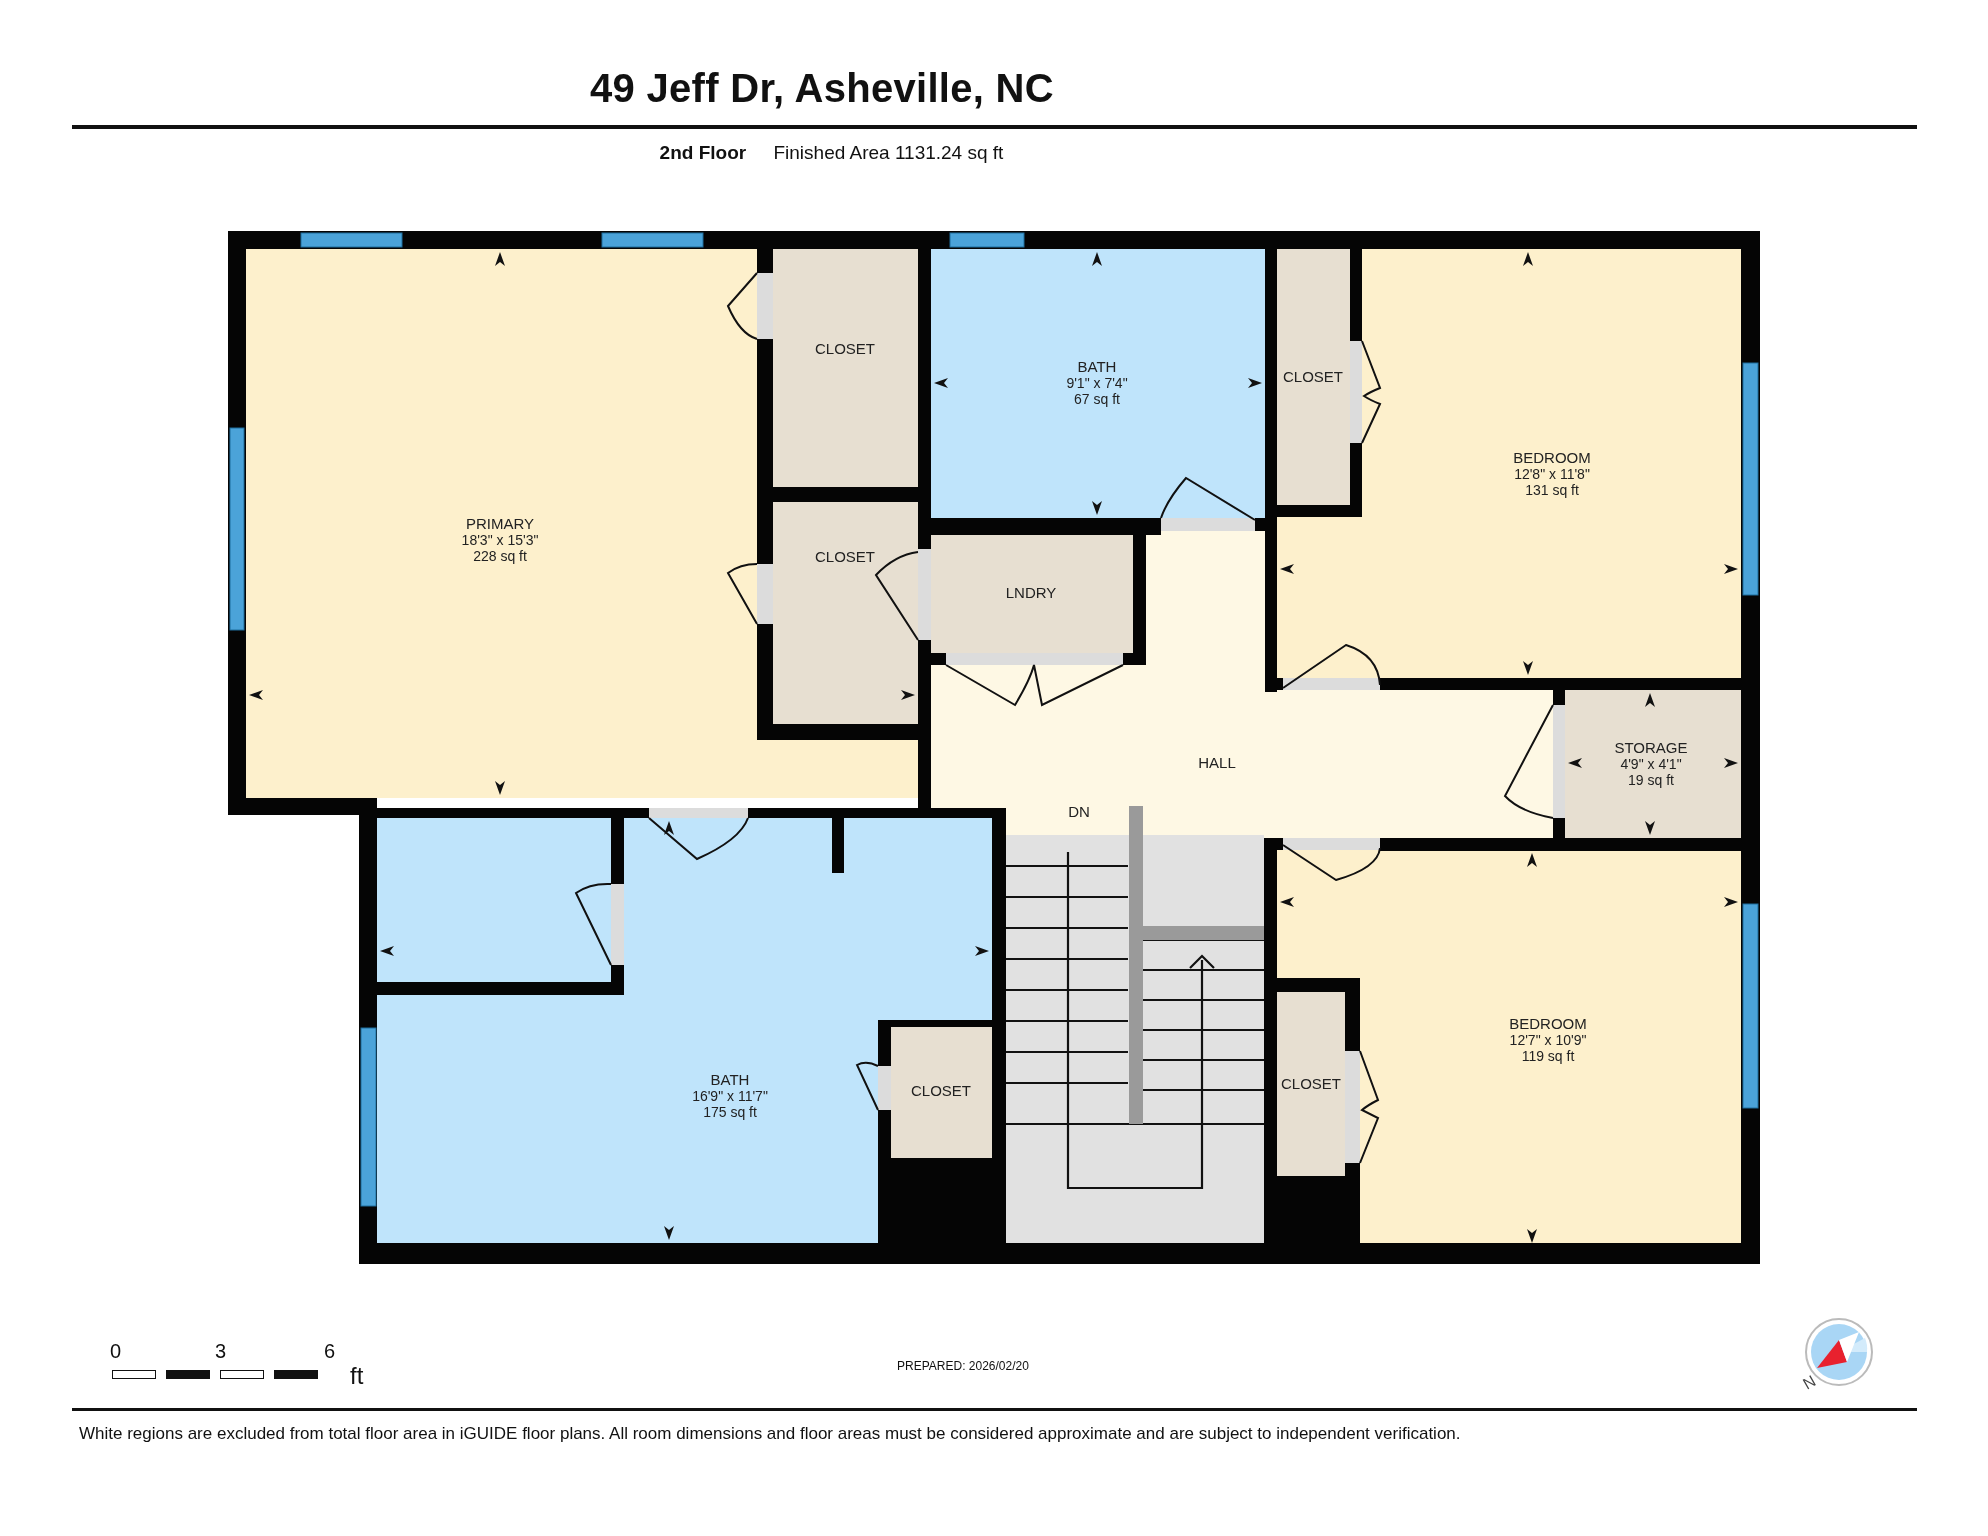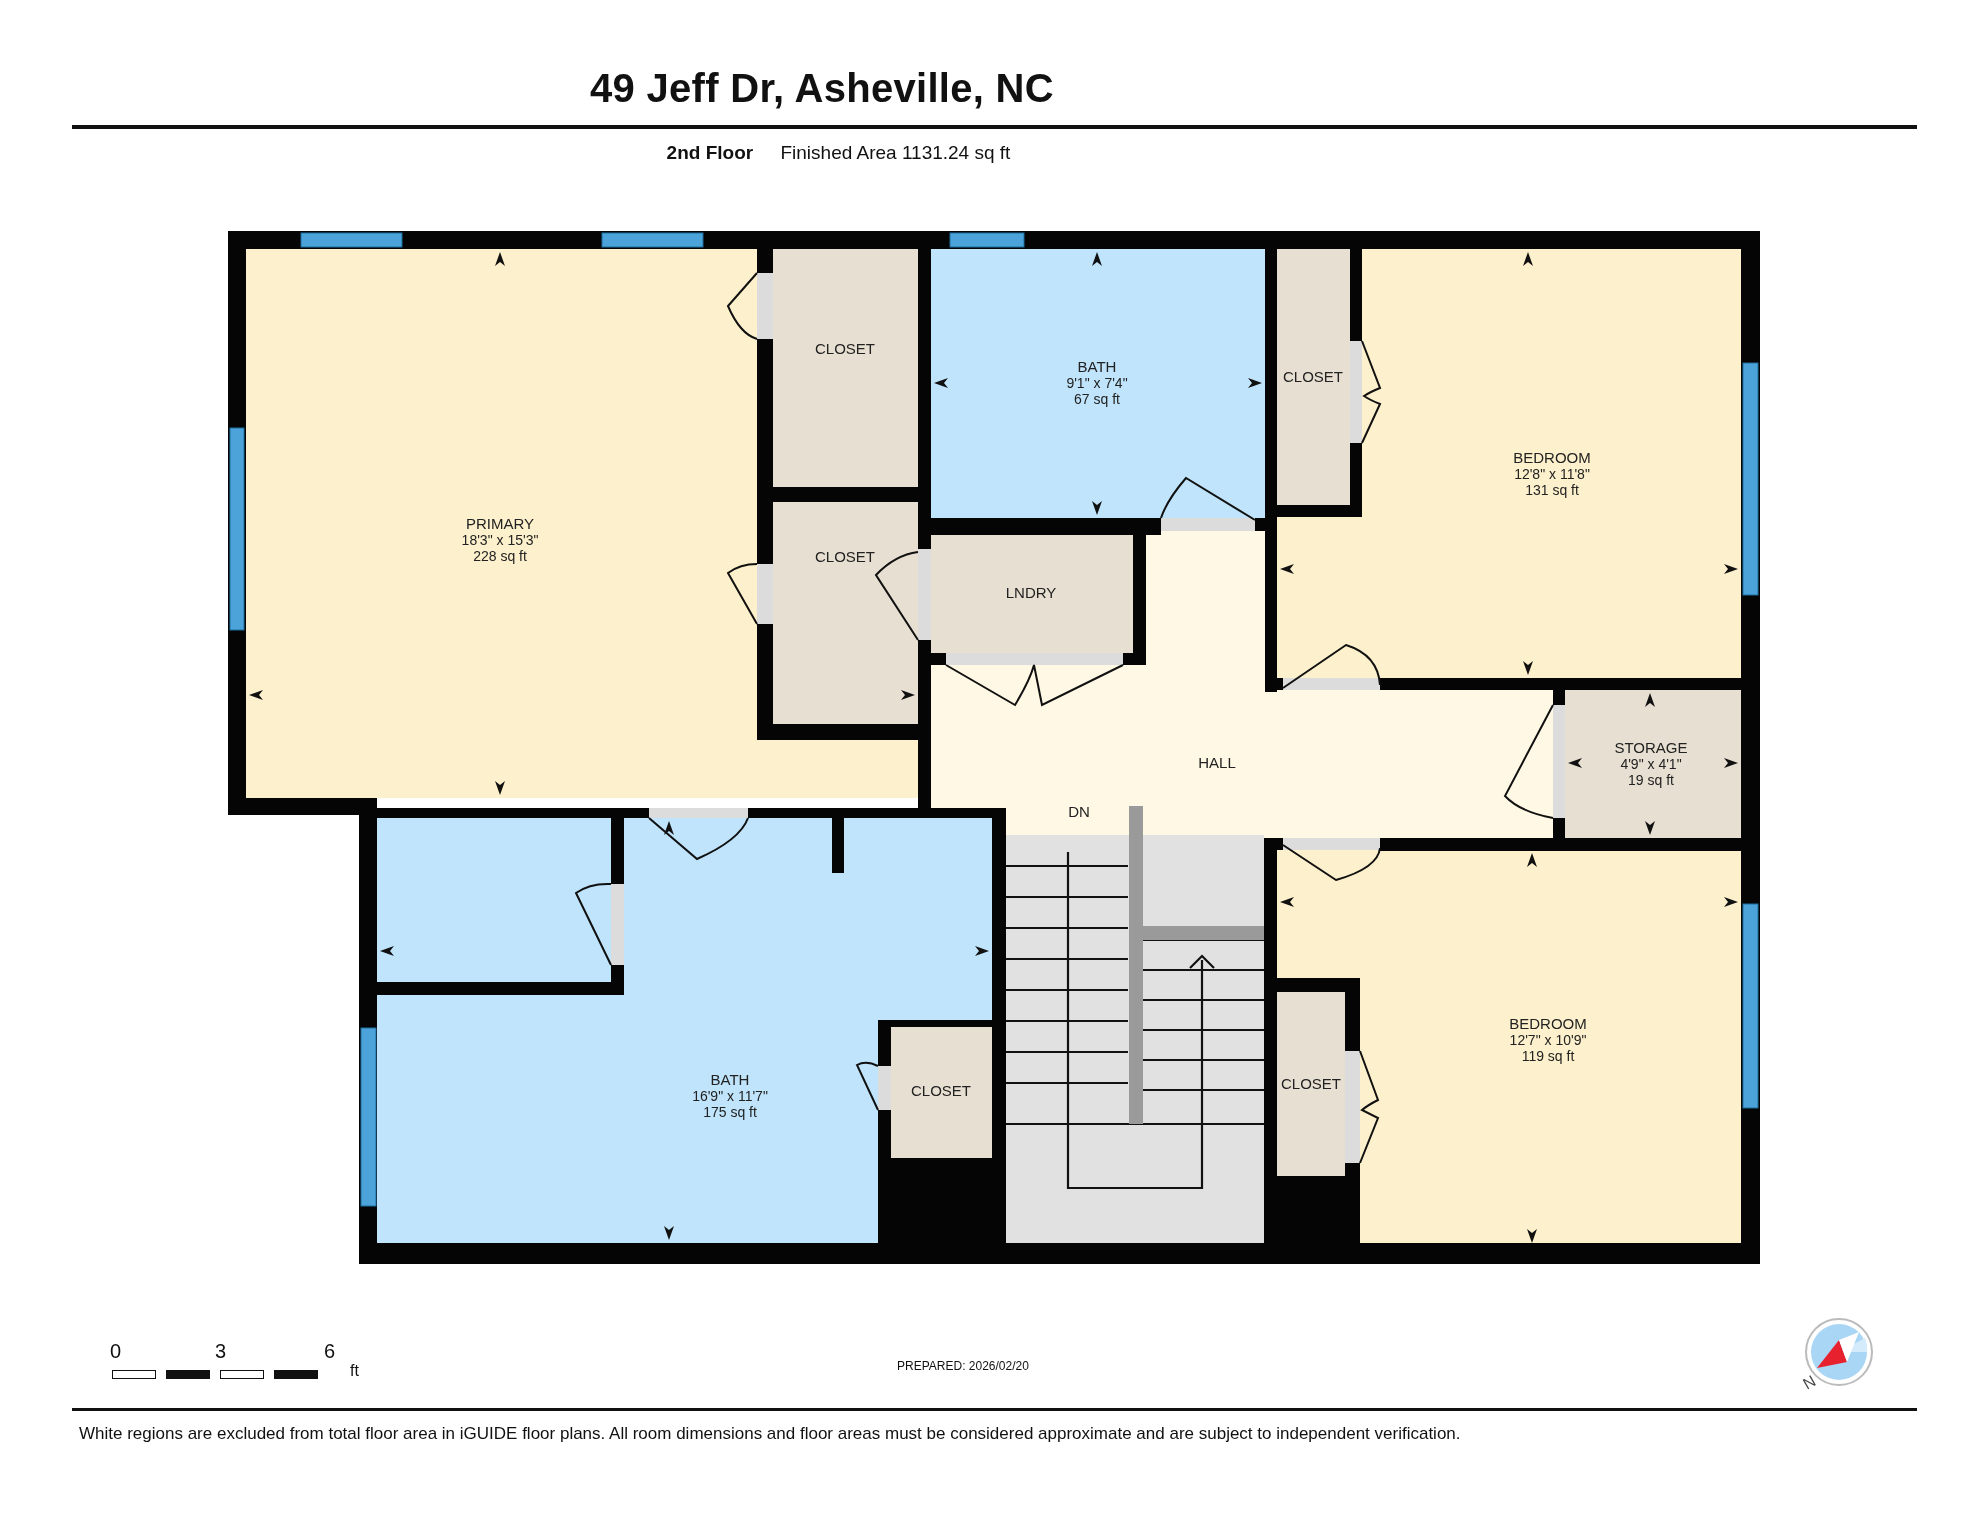--- a/index.html
+++ b/index.html
@@ -3,30 +3,30 @@
 <meta charset="utf-8">
 <style>
   html, body { margin: 0; padding: 0; background: #ffffff; }
   body { width: 1988px; height: 1536px; position: relative; overflow: hidden;
          font-family: "Liberation Sans", "DejaVu Sans", sans-serif; color: #111; }
   .title { position: absolute; left: 0; width: 1644px; top: 66px; text-align: center;
            font-size: 40px; font-weight: bold; letter-spacing: 0.3px; }
   .rule { position: absolute; left: 72px; width: 1845px; height: 4px; background: #111; }
   .rule.top { top: 125px; }
   .rule.bottom { top: 1408px; height: 3px; }
-  .subtitle { position: absolute; left: 0; width: 1663px; top: 142px; text-align: center; font-size: 19px; padding-left: 7px; }
+  .subtitle { position: absolute; left: 0; width: 1663px; top: 142px; text-align: center; font-size: 19px; }
   .subtitle .floor { font-weight: bold; margin-right: 22px; }
   .plan { position: absolute; left: 0; top: 0; }
   .room-label { font-family: "Liberation Sans", sans-serif; font-size: 14px; fill: #222; text-anchor: middle; }
   .room-name { font-size: 15px; }
   .scale { position: absolute; left: 110px; top: 1340px; width: 260px; height: 70px; }
   .scale .tick { position: absolute; top: 0; font-size: 20px; }
   .scale .bar { position: absolute; top: 30px; height: 9px; width: 44px; border: 1.5px solid #111; box-sizing: border-box; }
   .scale .bar.b { background: #111; }
-  .scale .unit { position: absolute; left: 240px; top: 22px; font-size: 16px; }
+  .scale .unit { position: absolute; left: 240px; top: 22px; font-size: 24px; }
   .prepared { position: absolute; left: 897px; top: 1359px; font-size: 12px; }
   .footer { position: absolute; left: 79px; top: 1424px; font-size: 17px; text-align: center; }
   .compass { position: absolute; left: 1795px; top: 1318px; width: 80px; height: 80px; }
 </style>
 </head>
 <body>
 
 <div class="title">49 Jeff Dr, Asheville, NC</div>
 <div class="rule top"></div>
 <div class="subtitle">

